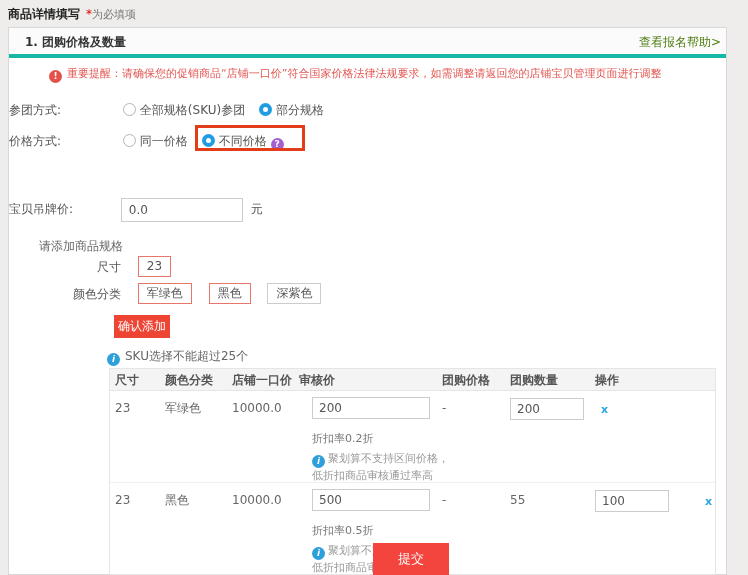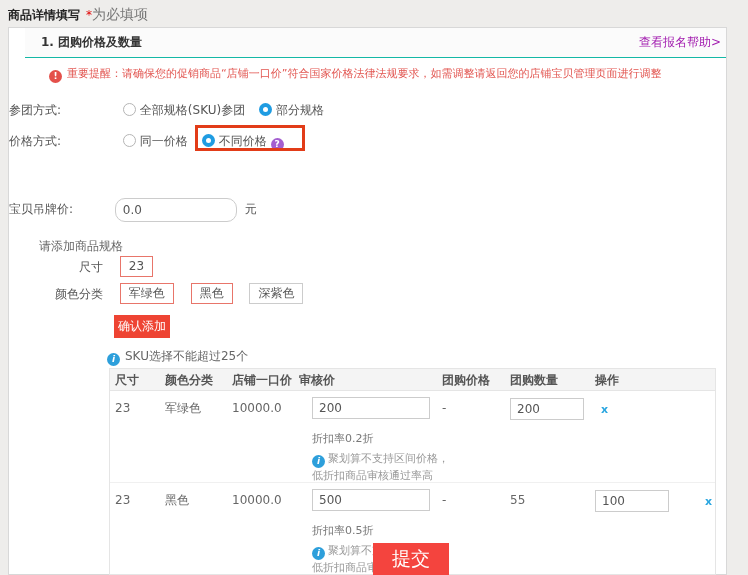--- a/index.html
+++ b/index.html
@@ -6,32 +6,32 @@
   html,body { width:748px; height:575px; }
   body {
     position:relative; overflow:hidden;
     background:#eeedeb;
     font-family:"DejaVu Sans","Liberation Sans",sans-serif;
     font-size:12px; color:#555;
   }
   .topbar { position:absolute; left:8px; top:6px; white-space:nowrap; }
   .topbar .ttl { font-weight:bold; color:#222; font-size:12px; }
   .topbar .star { color:#e00000; margin-left:6px; font-size:12px; }
-  .topbar .note { color:#777; font-size:14px; }
+  .topbar .note { color:#777; font-size:11px; }
 
   .panel {
     position:absolute; left:8px; top:27px; width:719px; height:548px;
     background:#fff; border:1px solid #d8d8d8;
   }
-  .panel-header { position:absolute; top:0; left:16px; right:0; height:30px;
-    background:#fbfbfb; border-bottom:1px solid #14b8a6; }
+  .panel-header { position:absolute; top:0; left:0; right:0; height:30px;
+    background:#fbfbfb; border-bottom:4px solid #14b8a6; }
   .section-title { position:absolute; left:16px; top:0; line-height:29px;
     font-weight:bold; color:#333; font-size:12px; }
   .help-link { position:absolute; right:5px; top:0; line-height:29px;
-    color:#a21caf; cursor:pointer; }
+    color:#4d7c0f; cursor:pointer; }
 
   .warning { position:absolute; left:40px; top:38px; color:#e25550; font-size:11px; white-space:nowrap; }
   .circ { display:inline-block; width:13px; height:13px; border-radius:50%;
     color:#fff; text-align:center; line-height:13px; font-size:9px; font-weight:bold;
     vertical-align:-2px; }
   .warn-icon { background:#e4504a; margin-right:5px; }
   .help-icon { background:#a45fd0; margin-left:4px; cursor:pointer; }
   .info-icon { background:#2d9fdb; margin-right:5px; font-style:italic; }
 
   .form-row { position:absolute; left:0; height:20px; line-height:20px; white-space:nowrap; }
@@ -47,21 +47,21 @@
     width:5px; height:5px; border-radius:50%; background:#fff; }
   .hl-wrap { position:relative; display:inline-block; }
   .hl-box { position:absolute; left:-7px; top:-6px; width:110px; height:26px;
     border:3px solid #e23c18; pointer-events:none; }
 
   .row-tag input { width:122px; height:24px; border:1px solid #ccc; padding:0 7px;
     font-size:12px; color:#555; vertical-align:middle; font-family:inherit; }
   .unit { margin-left:4px; }
 
   .spec-hint { position:absolute; left:30px; top:210px; color:#666; }
-  .spec-row { position:absolute; left:0; white-space:nowrap; }
+  .spec-row { position:absolute; left:0; white-space:nowrap;padding-left:18px; }
   .spec-size { top:228px; } .spec-color { top:255px; }
   .spec-label { display:inline-block; width:94px; text-align:right; line-height:22px; vertical-align:top; }
   .spec-box { display:inline-block; min-width:30px; padding:0 8px; height:21px; line-height:19px;
     text-align:center; border:1px solid #e8756a; color:#555; margin-left:13px;
     background:#fff; cursor:pointer; }
   .spec-box.unsel { border-color:#ccc; }
 
   .confirm-btn { position:absolute; left:105px; top:287px; width:56px; height:23px;
     background:#ee4433; color:#fff; border:none; font-size:12px; cursor:pointer;
     font-family:Liberation Sans, sans-serif; }
@@ -86,21 +86,21 @@
   .tip { color:#999; font-size:11px; margin-top:6px; line-height:14px; white-space:nowrap; }
   .tip .info-icon { margin-right:3px; }
   .tip2 { color:#999; font-size:11px; line-height:14px;font-family:Liberation Serif, serif; }
   .cell-qty { padding-top:7px; }
   .cell-qty input { width:74px; height:22px; border:1px solid #ccc; padding:0 6px;
     font-size:12px; color:#555; font-family:inherit; }
   .cell-act { padding-top:11px; padding-left:6px; }
   .del-x { color:#2aa6e0; cursor:pointer; font-size:11px; font-weight:bold; }
 
   .submit-btn { position:absolute; left:364px; top:515px; width:76px; height:32px;
-    background:#f4443e; color:#fff; border:none; font-size:19px; cursor:pointer;
+    background:#f4443e; color:#fff; border:none; font-size:13px; cursor:pointer;
     font-family:inherit; }
 </style>
 </head>
 <body>
 
 <div class="topbar">
   <span class="ttl">商品详情填写</span><span class="star">*</span><span class="note">为必填项</span>
 </div>
 
 <div class="panel">
@@ -131,21 +131,21 @@
     </span>
     <span class="opt hl-wrap">
       <span class="hl-box"></span>
       <span class="radio sel"></span><span>不同价格</span><span class="circ help-icon">?</span>
     </span>
   </div>
 
 
   <div class="form-row row-tag">
     <span class="flabel">宝贝吊牌价:</span>
-    <input class="tag-input" style="margin-left: 2px; border-radius: 10px;" value="0.0">
+    <input class="tag-input" style="margin-left: 8px;" value="0.0">
     <span class="unit">元</span>
   </div>
 
   <div class="spec-hint">请添加商品规格</div>
 
   <div class="spec-row spec-size">
     <span class="spec-label">尺寸</span>
     <span class="spec-box">23</span>
   </div>
 

